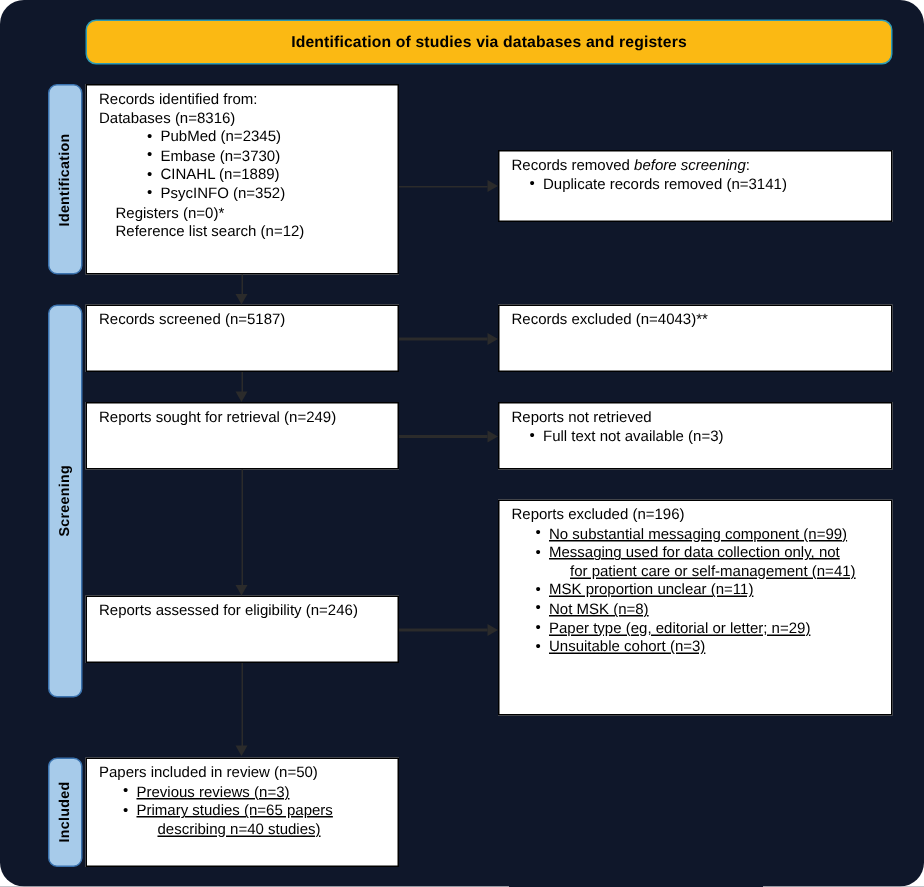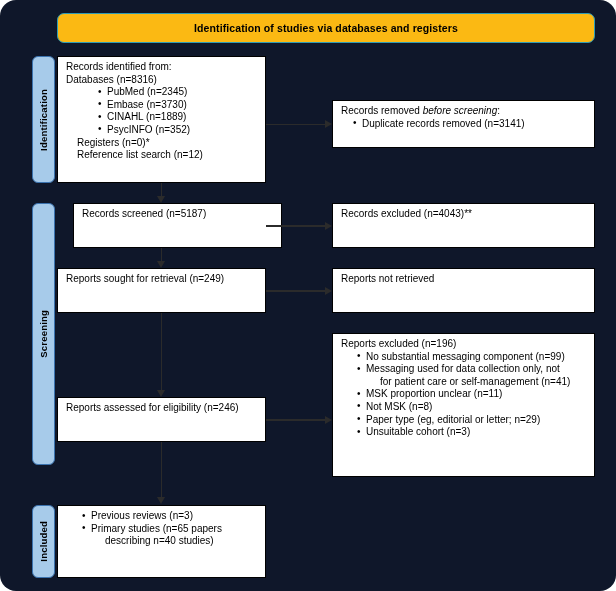--- a/index.html
+++ b/index.html
@@ -99,20 +99,21 @@
     position: absolute;
     left: 2px;
     top: -0.5px;
     font-size: 10px;
   }
   ul.ind-deep {
     margin-left: 30px;
   }
   ul.ind-mid {
     margin-left: 14px;
+    text-decoration: underline;
   }
   ul.ind-small {
     margin-left: 10px;
   }
   .box ul li .cont {
     display: block;
     padding-left: 14px;
   }
   .ital {
     font-style: italic;
@@ -175,53 +176,57 @@
     <div class="ttl" style="padding-left:11px;">Reference list search (n=12)</div>
   </div>
 
   <div class="box vcenter" style="left:332px; top:100px; width:263px; height:48px;">
     <div class="ttl"><span>Records removed </span><span class="ital">before screening</span><span>:</span></div>
     <ul class="ind-small">
       <li>Duplicate records removed (n=3141)</li>
     </ul>
   </div>
 
-  <div class="box vcenter" style="left:57px; top:203px; width:209px; height:45px;margin-left:16px;">
+  <div class="box vcenter" style="left:57px; top:203px; width:209px; height:45px;">
     <div class="ttl">Records screened (n=5187)</div>
   </div>
 
   <div class="box vcenter" style="left:332px; top:203px; width:263px; height:45px;">
     <div class="ttl">Records excluded (n=4043)**</div>
   </div>
 
   <div class="box vcenter" style="left:57px; top:268px; width:209px; height:45px;">
     <div class="ttl">Reports sought for retrieval (n=249)</div>
   </div>
 
   <div class="box vcenter" style="left:332px; top:268px; width:263px; height:45px;">
     <div class="ttl">Reports not retrieved</div>
+    <ul class="ind-small">
+      <li>Full text not available (n=3)</li>
+    </ul>
   </div>
 
   <div class="box" style="left:332px; top:333px; width:263px; height:144px;">
     <div class="ttl">Reports excluded (n=196)</div>
     <ul class="ind-mid">
       <li><span>No substantial messaging component (n=99)</span></li>
       <li><span>Messaging used for data collection only, not</span><span class="cont">for patient care or self-management (n=41)</span></li>
       <li><span>MSK proportion unclear (n=11)</span></li>
       <li><span>Not MSK (n=8)</span></li>
       <li><span>Paper type (eg, editorial or letter; n=29)</span></li>
       <li><span>Unsuitable cohort (n=3)</span></li>
     </ul>
   </div>
 
   <div class="box vcenter" style="left:57px; top:397px; width:209px; height:45px;">
     <div class="ttl">Reports assessed for eligibility (n=246)</div>
   </div>
 
   <div class="box" style="left:57px; top:505px; width:209px; height:73px;">
+    <div class="ttl">Papers included in review (n=50)</div>
     <ul class="ind-mid">
       <li><span>Previous reviews (n=3)</span></li>
       <li><span>Primary studies (n=65 papers</span><span class="cont">describing n=40 studies)</span></li>
     </ul>
   </div>
 
   <div class="ln h" style="left:266px; top:123.5px; width:59px;"></div>
   <div class="arrow-right" style="left:325px; top:119.8px;"></div>
 
   <div class="ln v" style="left:160.9px; top:183px; height:14px;"></div>

